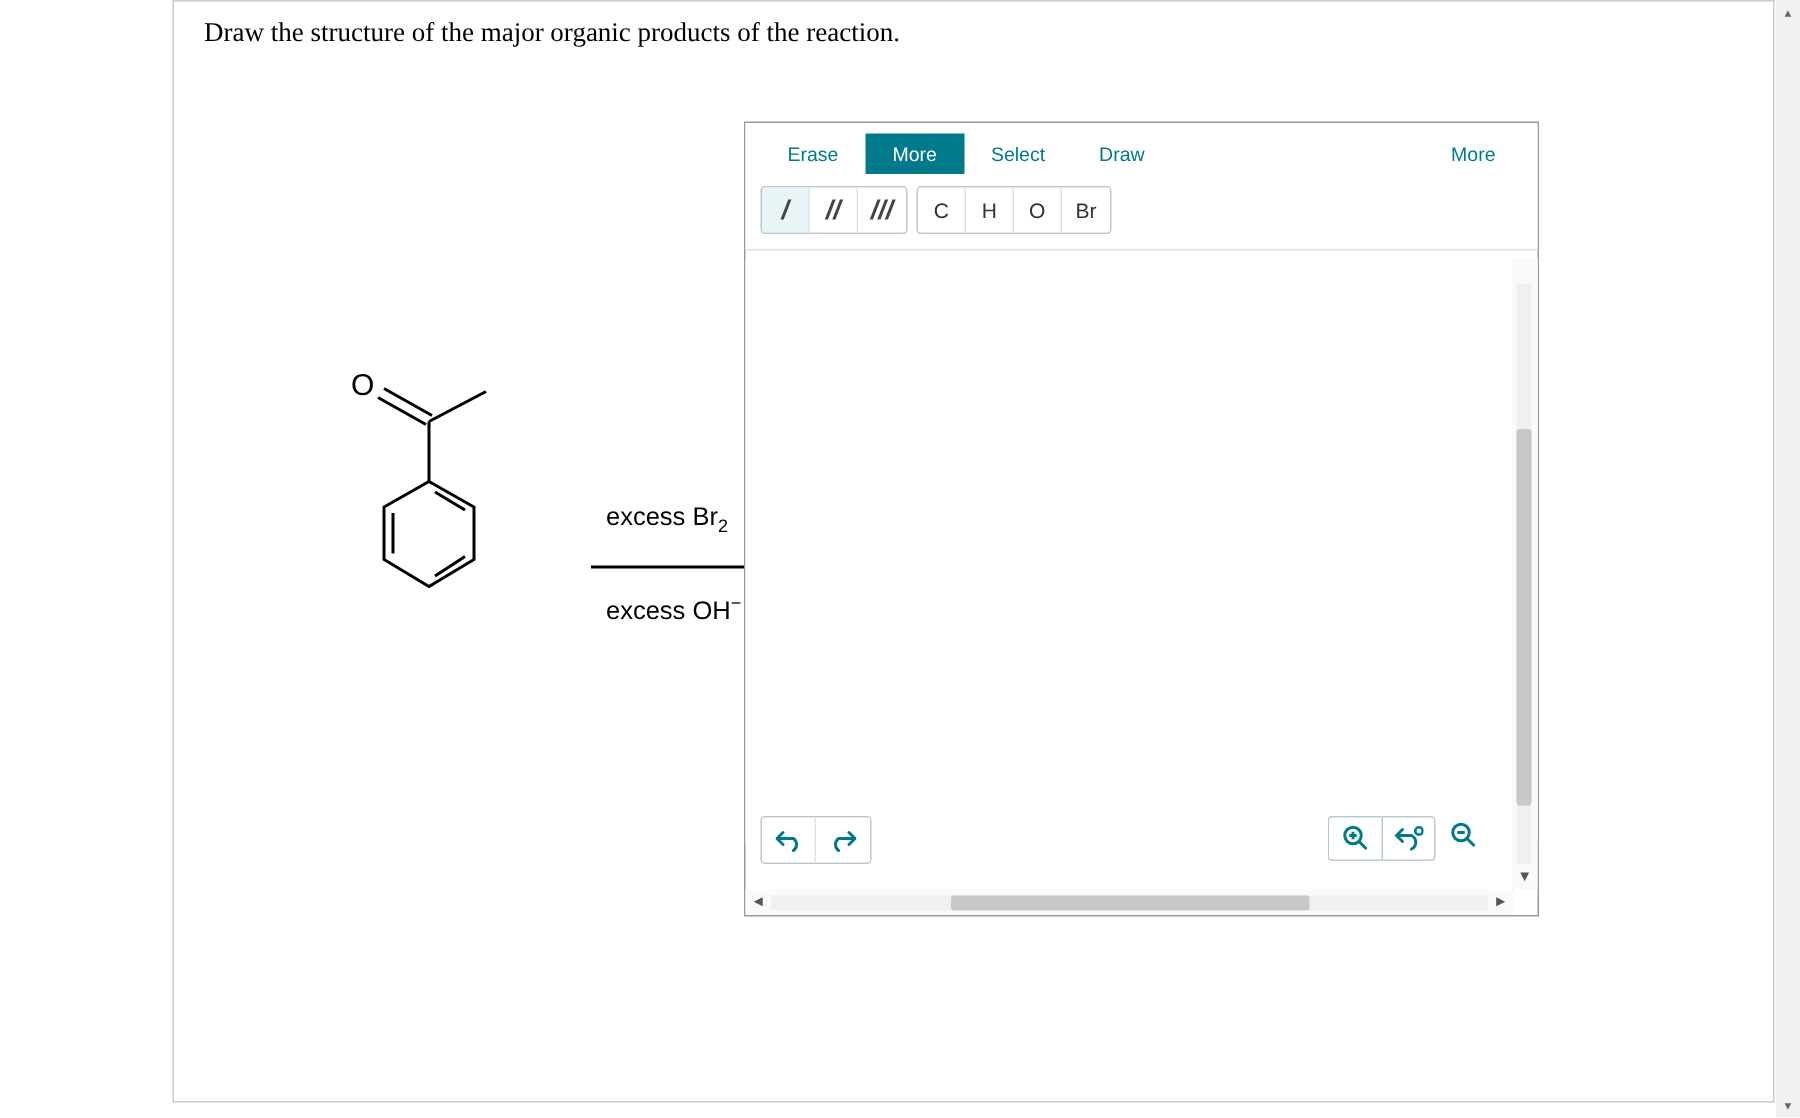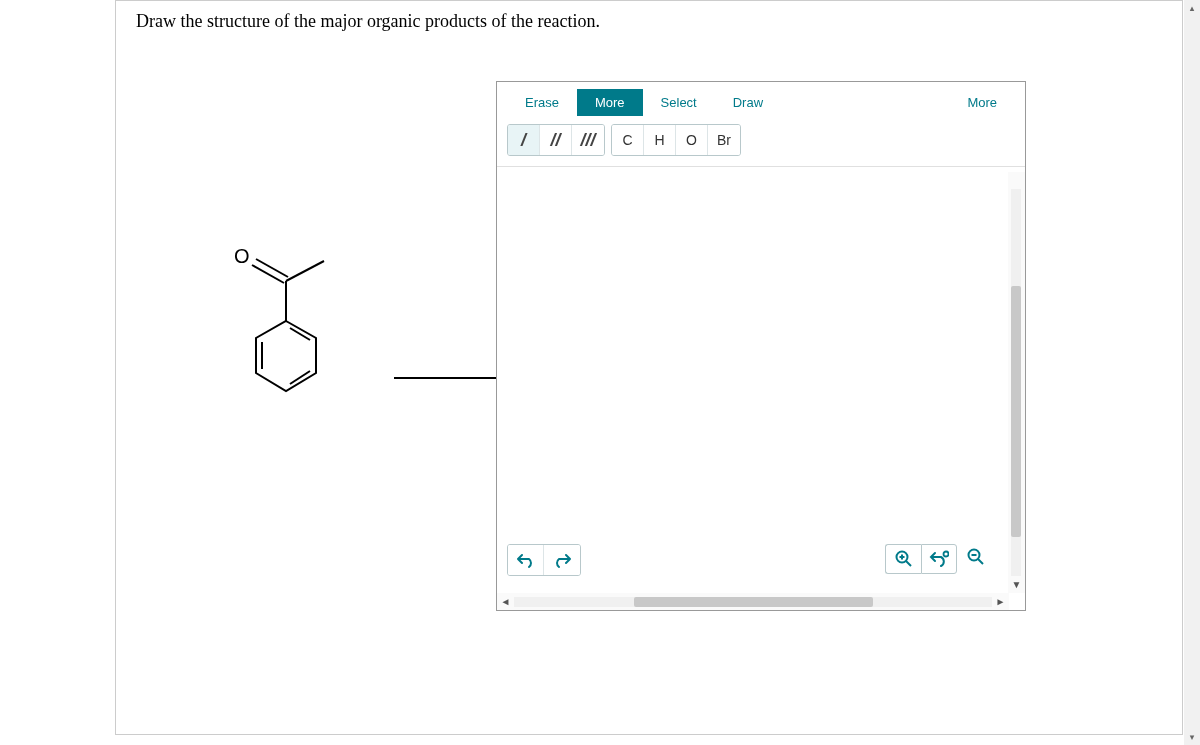--- a/index.html
+++ b/index.html
@@ -321,20 +321,28 @@
         <line x1="112" y1="56" x2="80" y2="38"></line>
       </g>
       <text x="58" y="42" font-family="Arial" font-size="20" fill="#000">O</text>
     </svg>
 
     <svg class="arrow-svg" width="130" height="20">
       <line x1="0" y1="10" x2="118" y2="10" stroke="#000" stroke-width="2"></line>
       <polygon points="128,10 114,4 114,16" fill="#000"></polygon>
     </svg>
 
+    <div class="reagents">
+      <div>
+        <span>excess Br</span><sub>2</sub>
+      </div>
+      <div class="reagent2">
+        <span>excess OH</span><sup>−</sup>
+      </div>
+    </div>
   </div>
 
   <div class="drawing-panel">
     <div class="toolbar">
       <div class="tabs-row">
         <div class="tab">Erase</div>
         <div class="tab active">More</div>
         <div class="tab">Select</div>
         <div class="tab">Draw</div>
         <div class="tab erase-tab">More</div>

